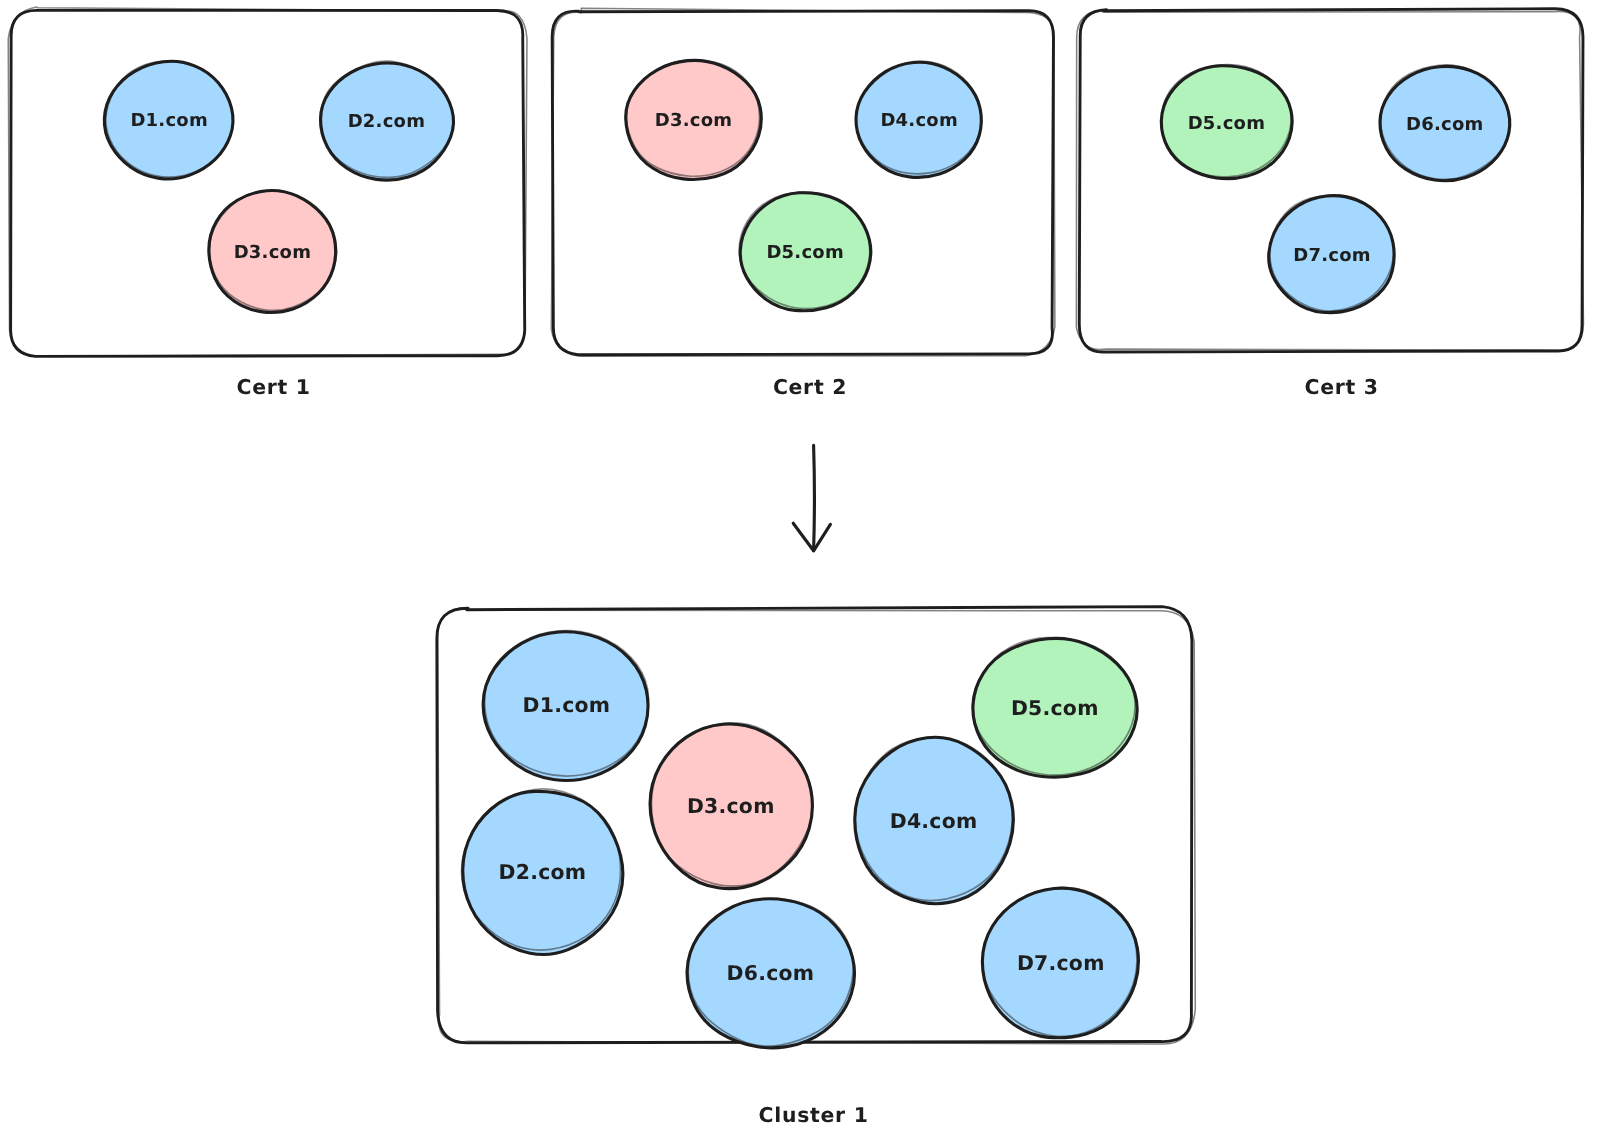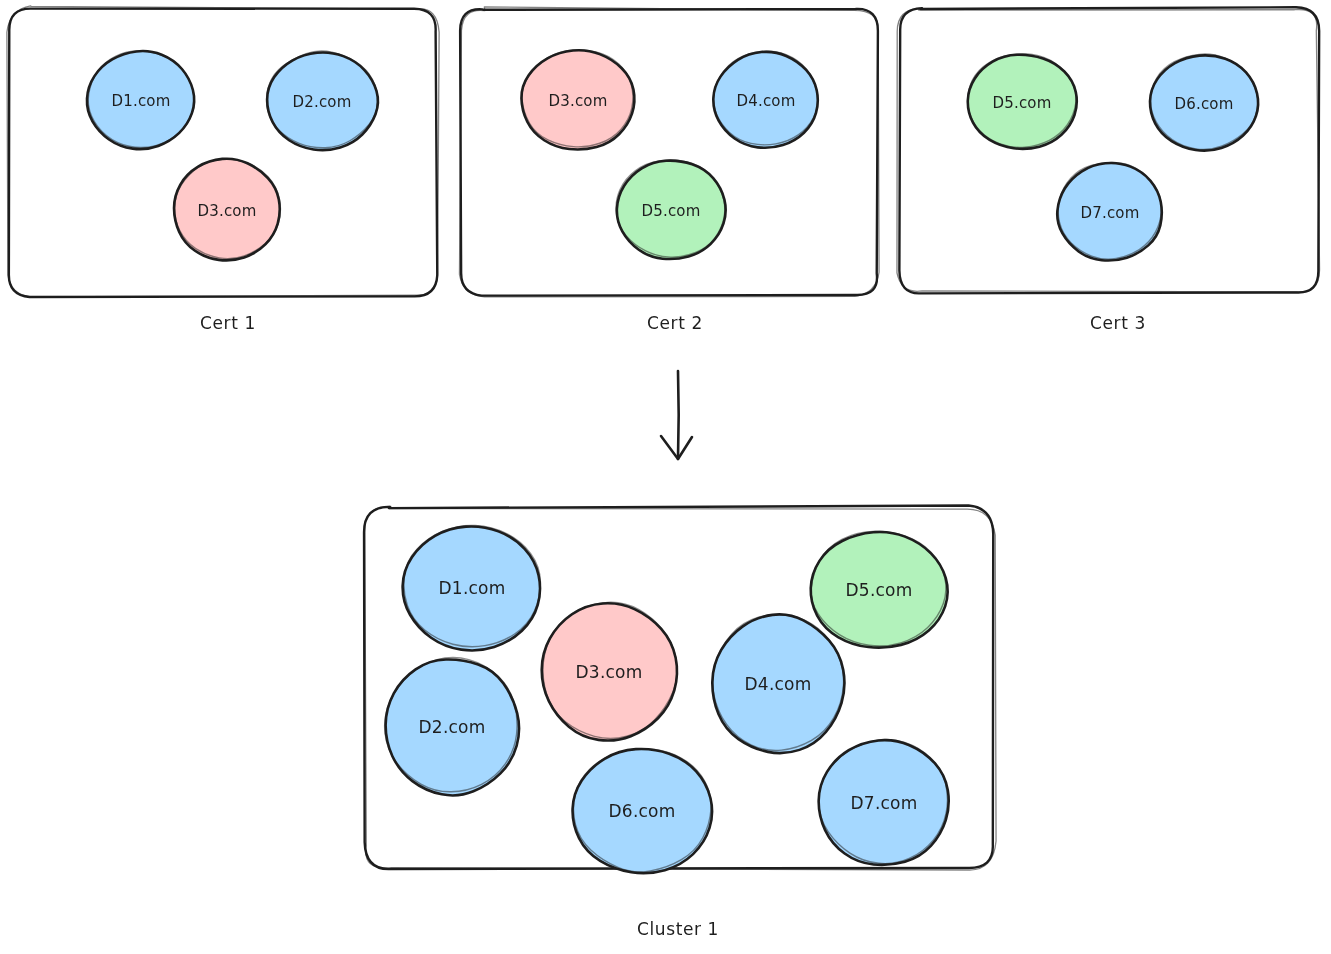--- a/index.html
+++ b/index.html
@@ -11,20 +11,21 @@
     width: 1331px;
     height: 954px;
     font-family: "DejaVu Sans", sans-serif;
     overflow: hidden;
   }
   #canvas {
     position: relative;
     width: 1331px;
     height: 954px;
     background: #ffffff;
+    font-weight: bold;
   }
   svg#scene {
     position: absolute;
     top: 0;
     left: 0;
     width: 1331px;
     height: 954px;
   }
   .node-label {
     font-family: "DejaVu Sans", sans-serif;

